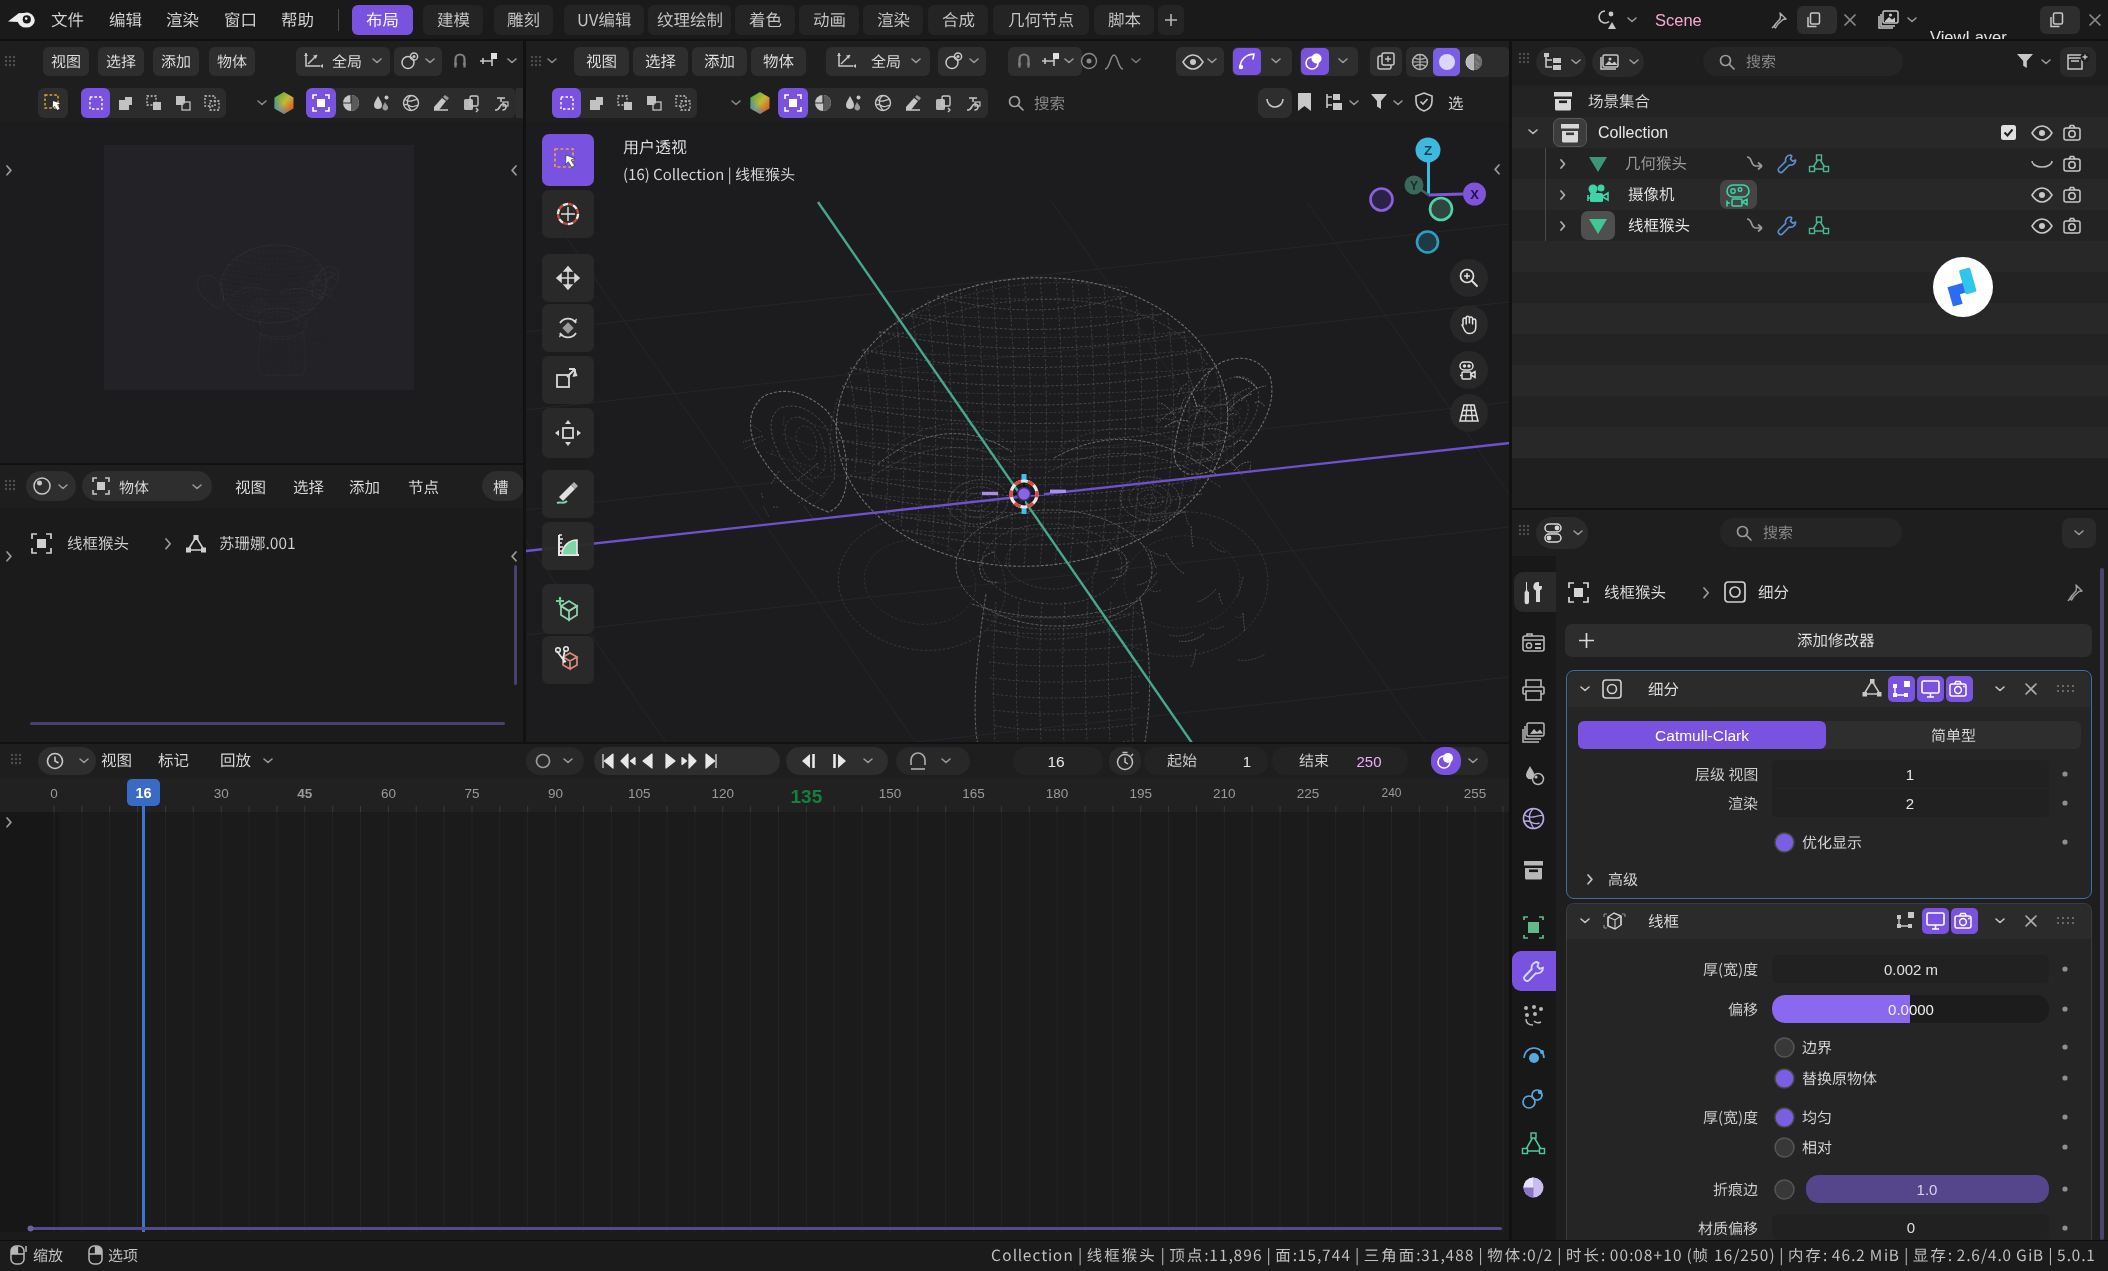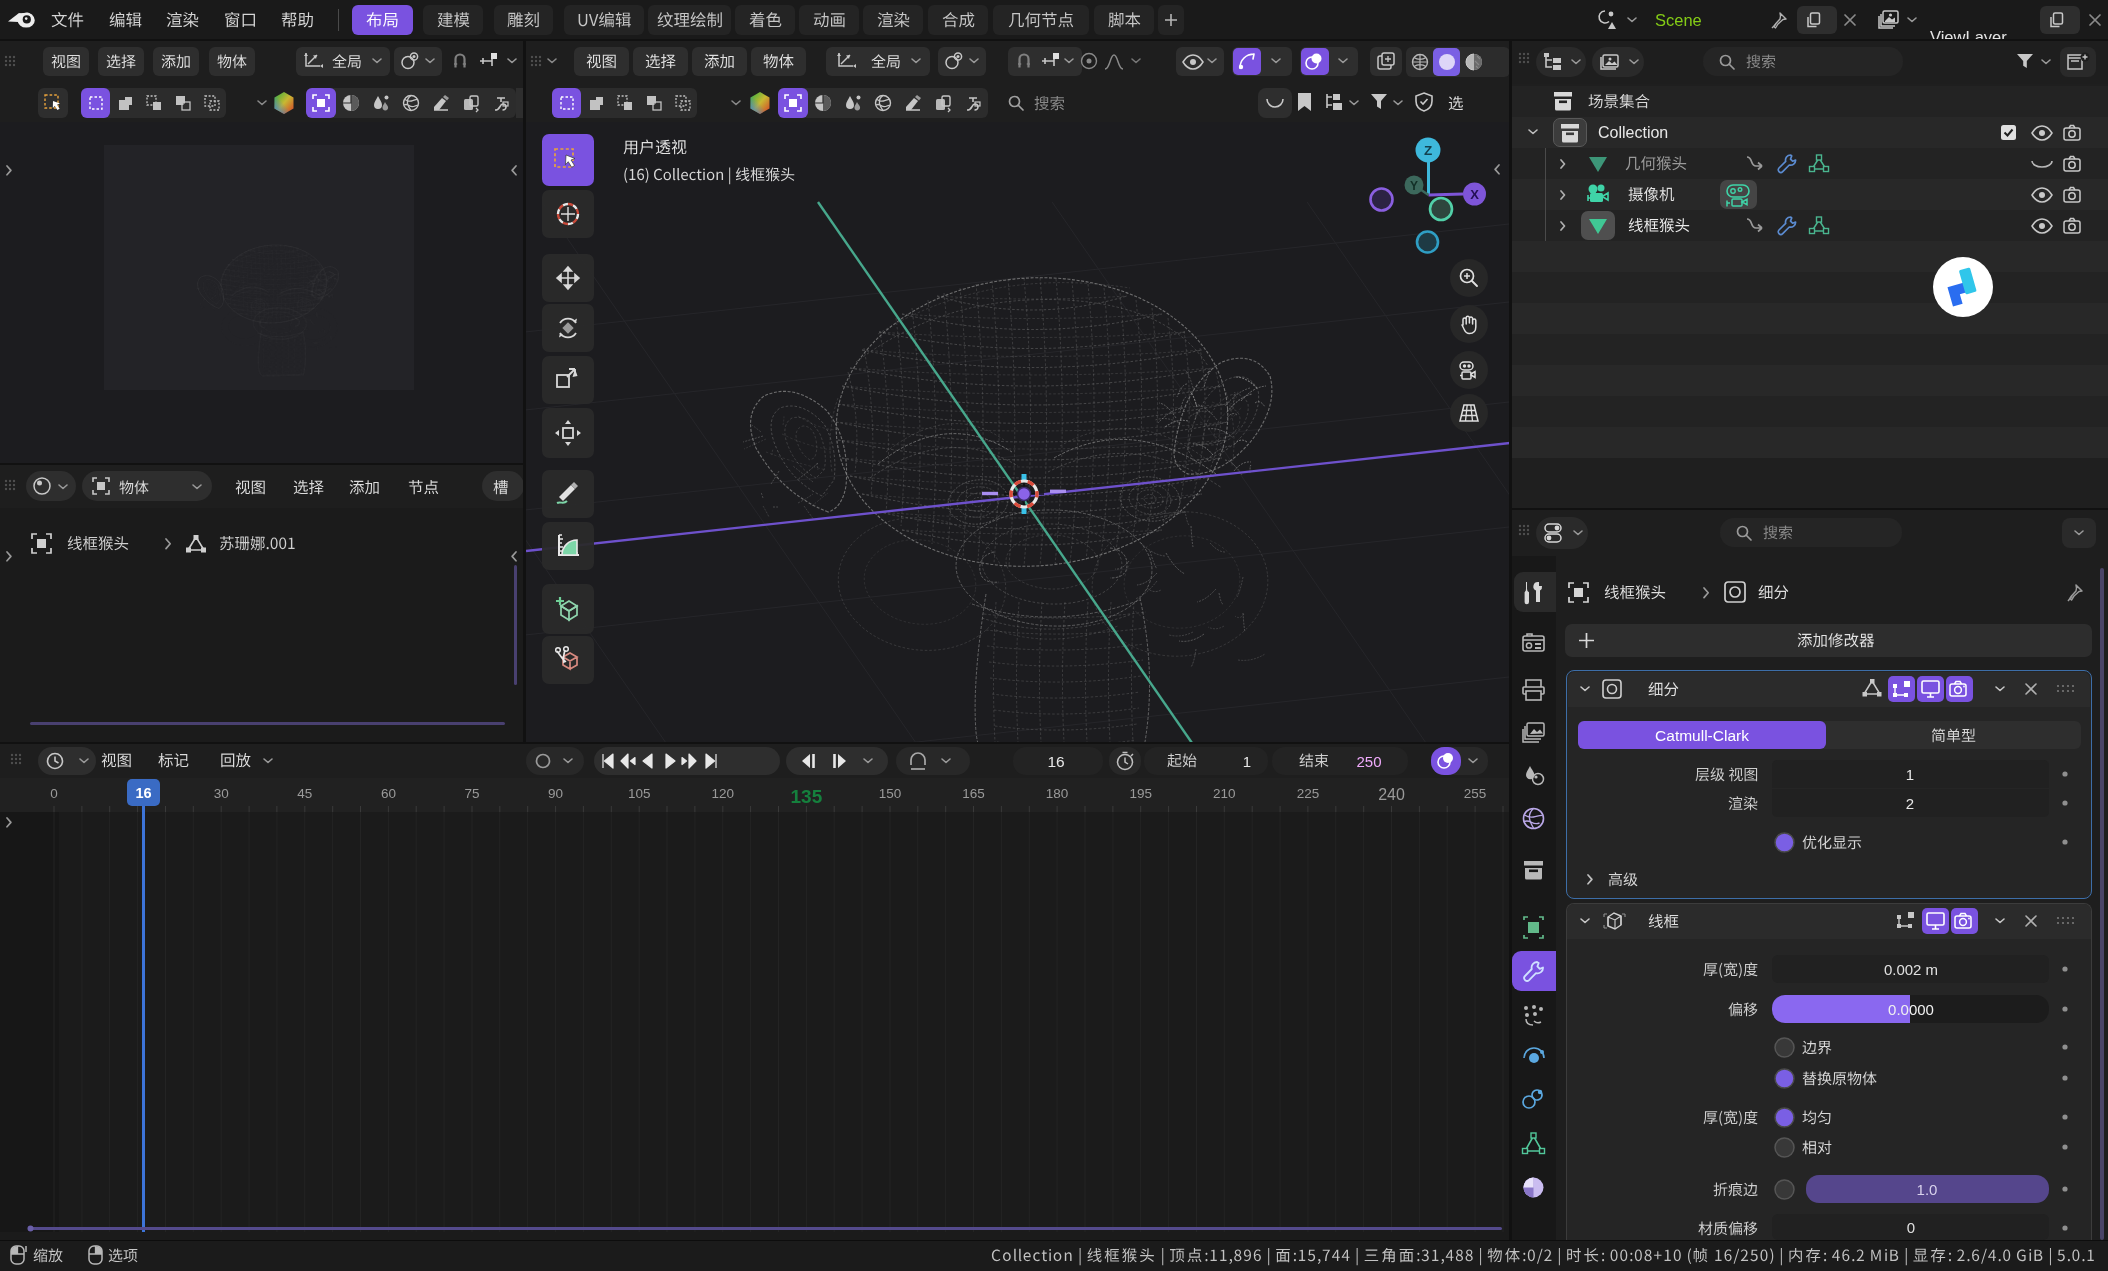--- a/index.html
+++ b/index.html
@@ -283,21 +283,21 @@
     <path d="M7 1v12M1 7h12" stroke="#b5b5b5" stroke-width="1.6"></path>
   </svg>
 <svg style="position:absolute;left:1598px;top:10px;overflow:visible" width="22" height="20">
     <path d="M7 1a6 6 0 1 0 4 10.5" stroke="#c8c8c8" stroke-width="1.6" fill="none"></path>
     <circle cx="13" cy="4" r="2.4" fill="#c8c8c8"></circle>
     <path d="M10 19l4-7 4 7z" fill="#c8c8c8"></path>
   </svg>
 <svg style="position:absolute;left:1627.0px;top:17.0px;overflow:visible" width="10.0" height="6.0">
     <path d="M1 1l4.0 3.5l4.0 -3.5" stroke="#9a9a9a" stroke-width="1.6" fill="none" stroke-linecap="round" stroke-linejoin="round"></path>
   </svg>
-<div class="ht" style="left:1655.0px;top:11.0px;font-size:16.5px;color:#84cc16;font-weight:400;">Scene</div>
+<div class="ht" style="left:1655.0px;top:11.0px;font-size:16.5px;color:#f9a8d4;font-weight:400;">Scene</div>
 <svg style="position:absolute;left:1770px;top:11px;overflow:visible" width="18" height="18">
     <path d="M10 2l6 6-3 .5L8 13l-2.5 4L4 15.5 5.5 13 10 8l.5-3z" stroke="#b0b0b0" stroke-width="1.4" fill="none" stroke-linejoin="round"></path>
     <path d="M6 13l-4 4" stroke="#b0b0b0" stroke-width="1.4"></path>
   </svg>
 <div style="position:absolute;left:1797px;top:6px;width:40px;height:28px;background:#2e2e2e;border-radius:6px;"></div>
 <svg style="position:absolute;left:1806px;top:12px;overflow:visible" width="16" height="16">
     <rect x="4.5" y="1" width="9" height="11" rx="1.5" stroke="#c8c8c8" stroke-width="1.5" fill="none"></rect>
     <path d="M2 5v9.5h8.5" stroke="#c8c8c8" stroke-width="1.5" fill="none"></path>
   </svg>
 <svg style="position:absolute;left:1843px;top:13px;overflow:visible" width="14" height="14">
@@ -1470,34 +1470,34 @@
 <svg style="position:absolute;left:1437px;top:752px;overflow:visible" width="18" height="18">
     <circle cx="11" cy="6" r="5" fill="#fff"></circle>
     <circle cx="7" cy="10" r="6" stroke="#fff" stroke-width="1.6" fill="none"></circle>
   </svg>
 <svg style="position:absolute;left:1468.0px;top:758.0px;overflow:visible" width="10.0" height="6.0">
     <path d="M1 1l4.0 3.5l4.0 -3.5" stroke="#9a9a9a" stroke-width="1.6" fill="none" stroke-linecap="round" stroke-linejoin="round"></path>
   </svg>
 <div style="position:absolute;left:0px;top:778px;width:1510px;height:34px;background:#212121"></div>
 <div class="ht" style="left:54.0px;transform:translateX(-50%);top:786.0px;font-size:13.5px;color:#9a9a9a;font-weight:400;">0</div>
 <div class="ht" style="left:221.2px;transform:translateX(-50%);top:786.0px;font-size:13.5px;color:#9a9a9a;font-weight:400;">30</div>
-<div class="ht" style="left:304.8px;transform:translateX(-50%);top:786.0px;font-size:13.5px;color:#9a9a9a;font-weight:400;">45</div>
+<div class="ht" style="left:304.8px;transform:translateX(-50%);top:786.0px;font-size:13.5px;color:#9a9a9a;font-weight:700;">45</div>
 <div class="ht" style="left:388.4px;transform:translateX(-50%);top:786.0px;font-size:13.5px;color:#9a9a9a;font-weight:400;">60</div>
 <div class="ht" style="left:472.0px;transform:translateX(-50%);top:786.0px;font-size:13.5px;color:#9a9a9a;font-weight:400;">75</div>
 <div class="ht" style="left:555.6px;transform:translateX(-50%);top:786.0px;font-size:13.5px;color:#9a9a9a;font-weight:400;">90</div>
 <div class="ht" style="left:639.2px;transform:translateX(-50%);top:786.0px;font-size:13.5px;color:#9a9a9a;font-weight:400;">105</div>
 <div class="ht" style="left:722.8px;transform:translateX(-50%);top:786.0px;font-size:13.5px;color:#9a9a9a;font-weight:400;">120</div>
 <div class="ht" style="left:806.4px;transform:translateX(-50%);top:786.0px;font-size:19px;color:#15803d;font-weight:700;">135</div>
 <div class="ht" style="left:890.0px;transform:translateX(-50%);top:786.0px;font-size:13.5px;color:#9a9a9a;font-weight:400;">150</div>
 <div class="ht" style="left:973.5px;transform:translateX(-50%);top:786.0px;font-size:13.5px;color:#9a9a9a;font-weight:400;">165</div>
 <div class="ht" style="left:1057.1px;transform:translateX(-50%);top:786.0px;font-size:13.5px;color:#9a9a9a;font-weight:400;">180</div>
 <div class="ht" style="left:1140.7px;transform:translateX(-50%);top:786.0px;font-size:13.5px;color:#9a9a9a;font-weight:400;">195</div>
 <div class="ht" style="left:1224.3px;transform:translateX(-50%);top:786.0px;font-size:13.5px;color:#9a9a9a;font-weight:400;">210</div>
 <div class="ht" style="left:1307.9px;transform:translateX(-50%);top:786.0px;font-size:13.5px;color:#9a9a9a;font-weight:400;">225</div>
-<div class="ht" style="left:1391.5px;transform:translateX(-50%);top:786.0px;font-size:16px;color:#9a9a9a;font-weight:400;">240</div>
+<div class="ht" style="left:1391.5px;transform:translateX(-50%);top:786.0px;font-size:12px;color:#9a9a9a;font-weight:400;">240</div>
 <div class="ht" style="left:1475.1px;transform:translateX(-50%);top:786.0px;font-size:13.5px;color:#9a9a9a;font-weight:400;text-align:right;">255</div>
 <svg style="position:absolute;left:0px;top:806px;overflow:visible" width="1510" height="6" viewBox="0 0 1510 6">
     <line x1="54.0" y1="0" x2="54.0" y2="6" stroke="#3a3a3a"></line>
     <line x1="81.9" y1="0" x2="81.9" y2="6" stroke="#3a3a3a"></line>
     <line x1="109.7" y1="0" x2="109.7" y2="6" stroke="#3a3a3a"></line>
     <line x1="137.6" y1="0" x2="137.6" y2="6" stroke="#3a3a3a"></line>
     <line x1="165.5" y1="0" x2="165.5" y2="6" stroke="#3a3a3a"></line>
     <line x1="193.3" y1="0" x2="193.3" y2="6" stroke="#3a3a3a"></line>
     <line x1="221.2" y1="0" x2="221.2" y2="6" stroke="#3a3a3a"></line>
     <line x1="249.1" y1="0" x2="249.1" y2="6" stroke="#3a3a3a"></line>

